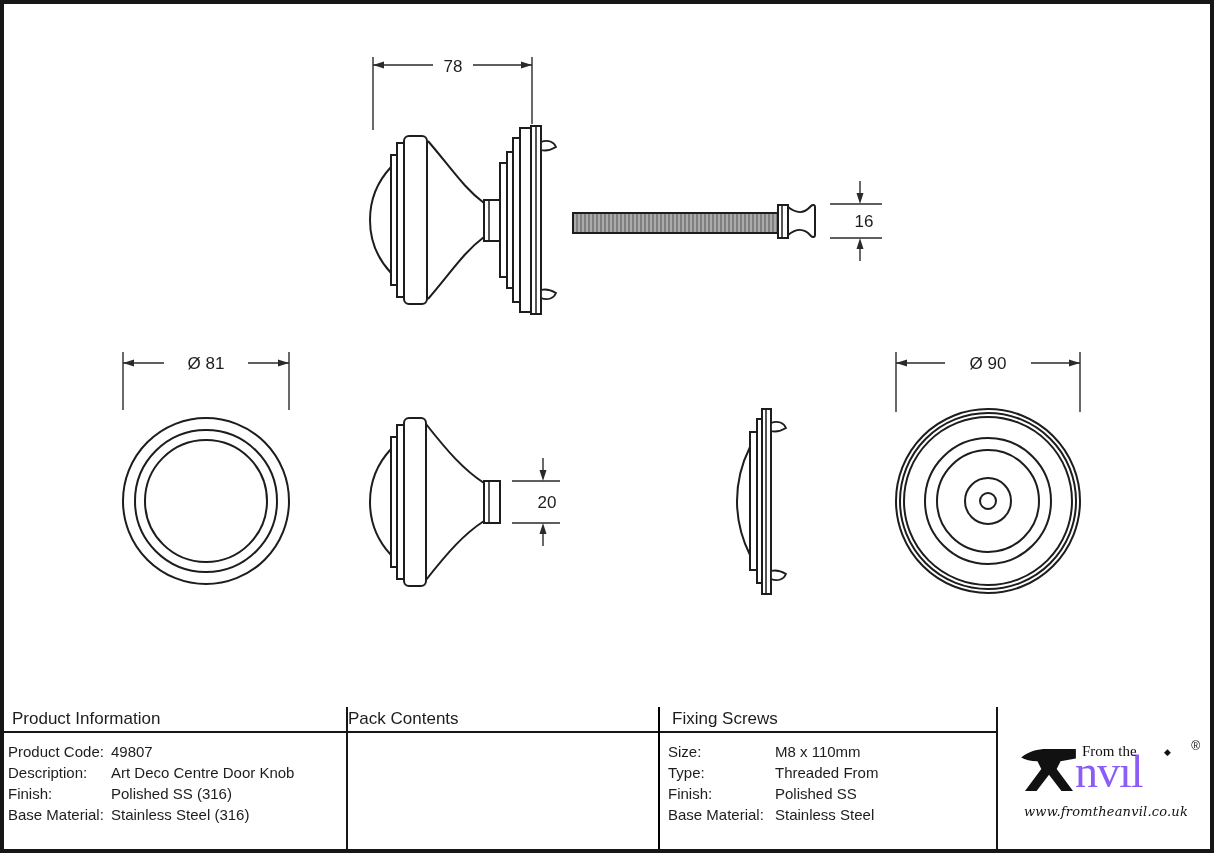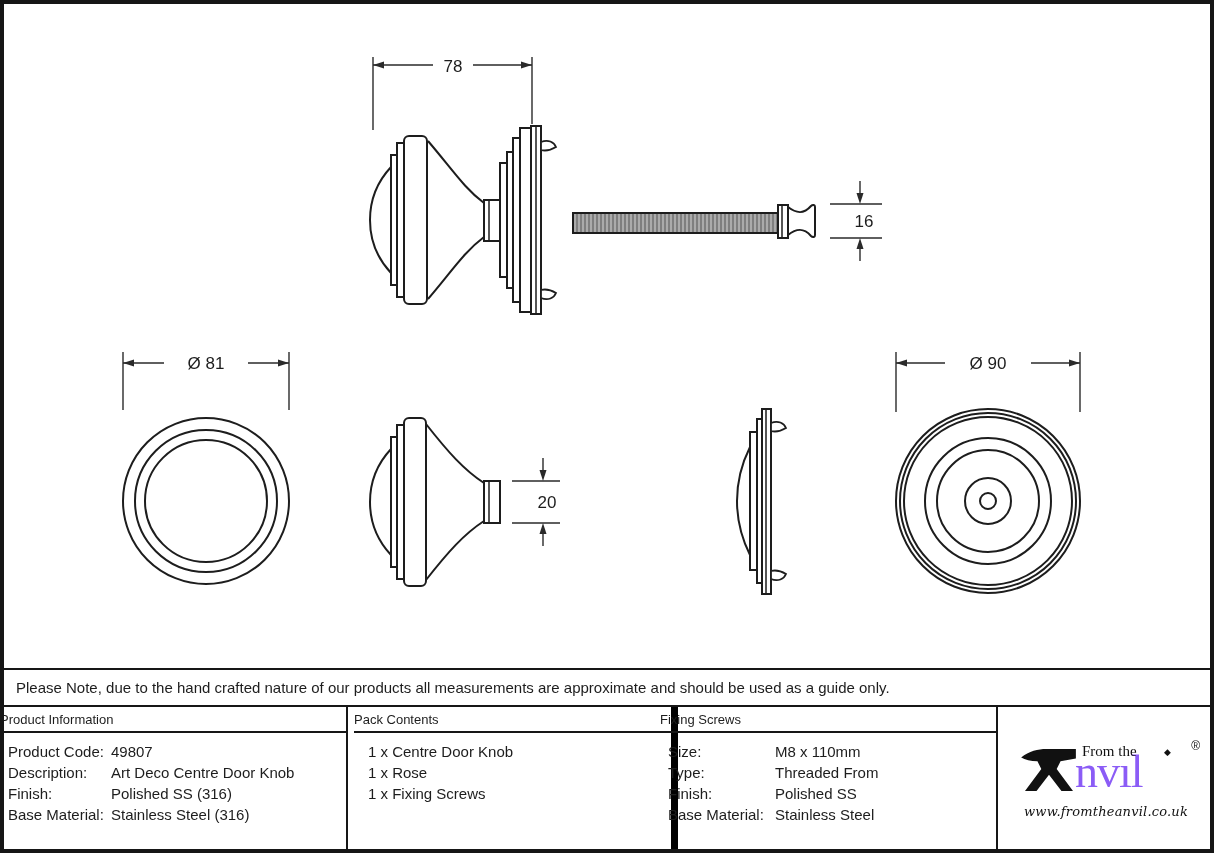--- a/index.html
+++ b/index.html
@@ -15,25 +15,25 @@
   .note-row{
     position:absolute;left:0;top:668px;width:1214px;height:39px;box-sizing:border-box;
     border-top:2px solid #161616;border-bottom:2px solid #161616;background:#fff;
     display:flex;align-items:center;padding-left:16px;font-size:15px;z-index:2;
   }
 
   
   .info-table{position:absolute;left:0;top:707px;width:1214px;height:146px;background:#fff;z-index:2;}
   .col{position:absolute;top:0;bottom:0;box-sizing:border-box;}
   .col-1{left:0;width:348px;border-right:2px solid #161616;}
-  .col-2{left:354px;width:324px;border-right:7px solid #000000;}
+  .col-2{left:336px;width:324px;border-right:2px solid #000000;}
   .col-3{left:660px;width:338px;border-right:2px solid #161616;}
   .col-4{left:998px;right:0;}
   .col-header{height:24px;border-bottom:2px solid #161616;display:flex;align-items:center;
-    padding-left:0;font-size:13px;}
+    padding-left:12px;font-size:17px;}
   .col-body{padding-top:8px;font-size:15px;line-height:21px;}
   .kv{display:grid;grid-template-columns:103px 1fr;padding-left:8px;}
   .col-3 .kv{grid-template-columns:107px 1fr;}
   .pc-item{padding-left:14px;}
 
   
   .logo-cell{display:flex;align-items:center;justify-content:center;height:100%;}
   .logo{position:relative;width:172px;}
   .logo-main{position:relative;display:flex;align-items:flex-end;height:52px;width:168px;}
   .anvil-glyph{flex:0 0 auto;}
@@ -172,23 +172,20 @@
       <line x1="896" y1="352" x2="896" y2="412"></line>
       <line x1="1080" y1="352" x2="1080" y2="412"></line>
       <line x1="896" y1="363" x2="945" y2="363"></line>
       <line x1="1031" y1="363" x2="1080" y2="363"></line>
       <polygon points="896,363 907,359.5 907,366.5" fill="#2a2a2a" stroke="none"></polygon>
       <polygon points="1080,363 1069,359.5 1069,366.5" fill="#2a2a2a" stroke="none"></polygon>
       <text x="988" y="369" font-size="17" text-anchor="middle" stroke="none">Ø 90</text>
     </g>
   </svg>
 
-  <div class="note-row">
-    <span>Please Note, due to the hand crafted nature of our products all measurements are approximate and should be used as a guide only.</span>
-  </div>
 
   <div class="info-table">
 
     <div class="col col-1">
       <div class="col-header">Product Information</div>
       <div class="col-body">
         <div class="kv">
           <span>Product Code:</span>
           <span>49807</span>
         </div>
@@ -202,25 +199,20 @@
         </div>
         <div class="kv">
           <span>Base Material:</span>
           <span>Stainless Steel (316)</span>
         </div>
       </div>
     </div>
 
     <div class="col col-2">
       <div class="col-header">Pack Contents</div>
-      <div class="col-body">
-        <div class="pc-item">1 x Centre Door Knob</div>
-        <div class="pc-item">1 x Rose</div>
-        <div class="pc-item">1 x Fixing Screws</div>
-      </div>
     </div>
 
     <div class="col col-3">
       <div class="col-header">Fixing Screws</div>
       <div class="col-body">
         <div class="kv">
           <span>Size:</span>
           <span>M8 x 110mm</span>
         </div>
         <div class="kv">

